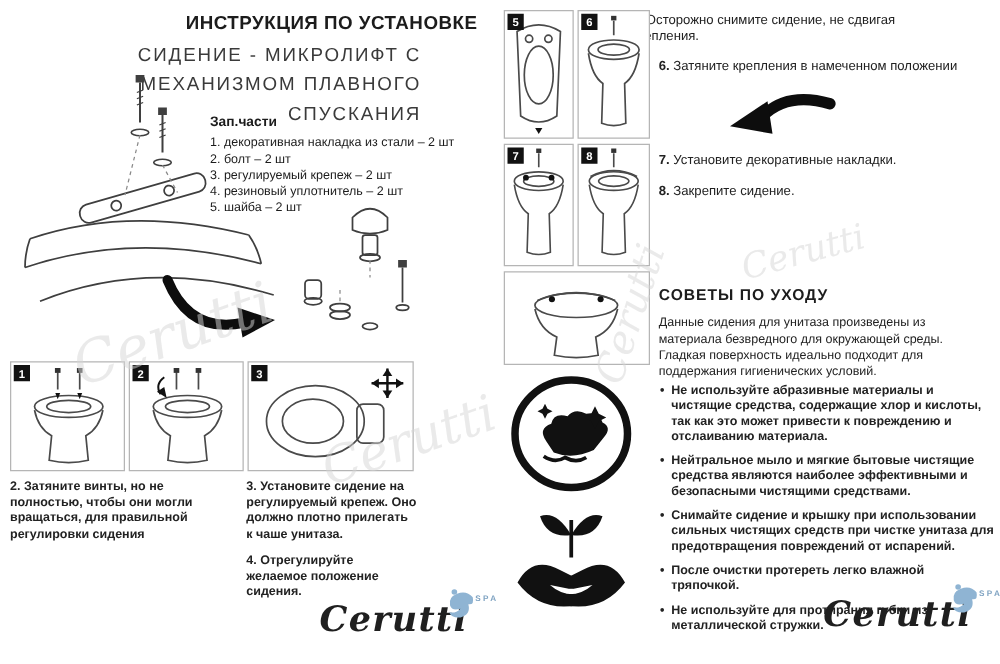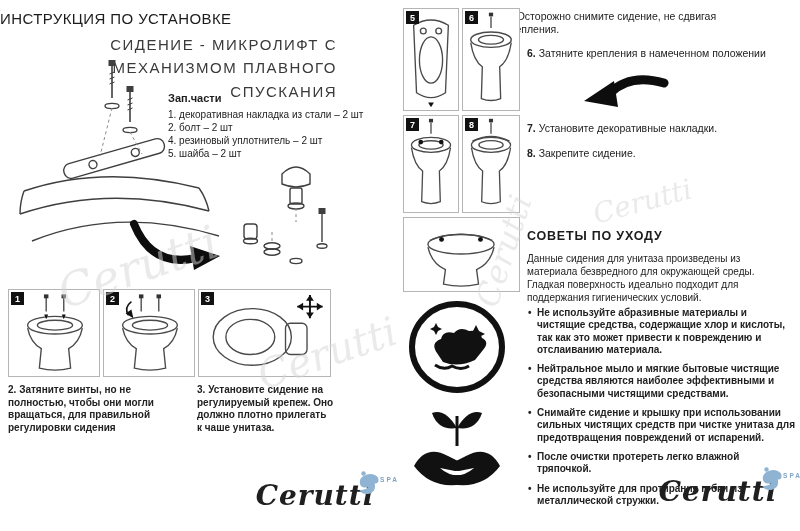--- a/index.html
+++ b/index.html
@@ -9,21 +9,21 @@
   .sheet{position:absolute;inset:0;background:#fff}
 
   
   .wm{position:absolute;font-family:"DejaVu Serif",serif;font-style:italic;color:#d6d6d6;opacity:.5;pointer-events:none;white-space:nowrap;z-index:6}
   .wm1{left:55px;top:240px;font-size:46px;transform:rotate(-19deg)}
   .wm2{left:255px;top:330px;font-size:40px;transform:rotate(-19deg)}
   .wm3{left:468px;top:300px;font-size:32px;transform:rotate(-72deg);transform-origin:left top}
   .wm4{left:592px;top:185px;font-size:28px;transform:rotate(-15deg)}
 
   
-  .title{left:0;top:10px;width:382px;text-align:left;font-size:15px;font-weight:400;letter-spacing:.4px}
+  .title{left:0;top:10px;width:382px;text-align:right;font-size:15px;font-weight:700;letter-spacing:.4px}
   .subtitle{left:45px;top:33px;width:292px;text-align:right;font-size:15px;letter-spacing:1.5px;color:#3a3a3a;line-height:1.55}
 
   
   .parts{left:168px;top:92px;width:220px;z-index:2}
   .parts-heading{font-weight:700;font-size:11px;margin-bottom:4px}
   .parts-item{font-size:10px;line-height:13px}
 
   .exploded{left:14px;top:56px;width:372px;height:232px;z-index:1}
 
   
@@ -196,20 +196,21 @@
     <g stroke="#8a8a8a" stroke-width="1" stroke-dasharray="3 3">
       <line x1="282" y1="152" x2="282" y2="166"></line>
       <line x1="258" y1="176" x2="258" y2="186"></line>
     </g>
   </svg>
 
   <div class="abs parts">
     <div class="parts-heading">Зап.части</div>
     <div class="parts-item">1. декоративная накладка из стали – 2 шт</div>
     <div class="parts-item">2. болт – 2 шт</div>
+    <div class="parts-item">3. регулируемый крепеж – 2 шт</div>
     <div class="parts-item">4. резиновый уплотнитель – 2 шт</div>
     <div class="parts-item">5. шайба – 2 шт</div>
   </div>
 
   <div class="panel panel1">
     <span class="badge">1</span>
     <svg class="fig" viewBox="0 0 92 88">
       <use href="#fig-toilet-front"></use>
       <polygon points="36,25 40,25 38,30" fill="#111"></polygon>
       <polygon points="54,25 58,25 56,30" fill="#111"></polygon>
@@ -228,20 +229,21 @@
     <svg class="fig" viewBox="0 0 133 88">
       <use href="#fig-toilet-top"></use>
     </svg>
   </div>
 
   <div class="abs steps-a">
     <p class="step"><span class="num">2.</span> <span>Затяните винты, но не полностью, чтобы они могли вращаться, для правильной регулировки сидения</span></p>
   </div>
   <div class="abs steps-b">
     <p class="step"><span class="num">3.</span> <span>Установите сидение на регулируемый крепеж. Оно должно плотно прилегать к чаше унитаза.</span></p>
+    <p class="step"><span class="num">4.</span> <span>Отрегулируйте желаемое положение сидения.</span></p>
   </div>
 
   <div class="panel panel5">
     <span class="badge">5</span>
     <svg class="fig" viewBox="0 0 56 103">
         <use href="#fig-seat-under"></use>
       </svg>
   </div>
   <div class="panel panel6">
     <span class="badge">6</span>

